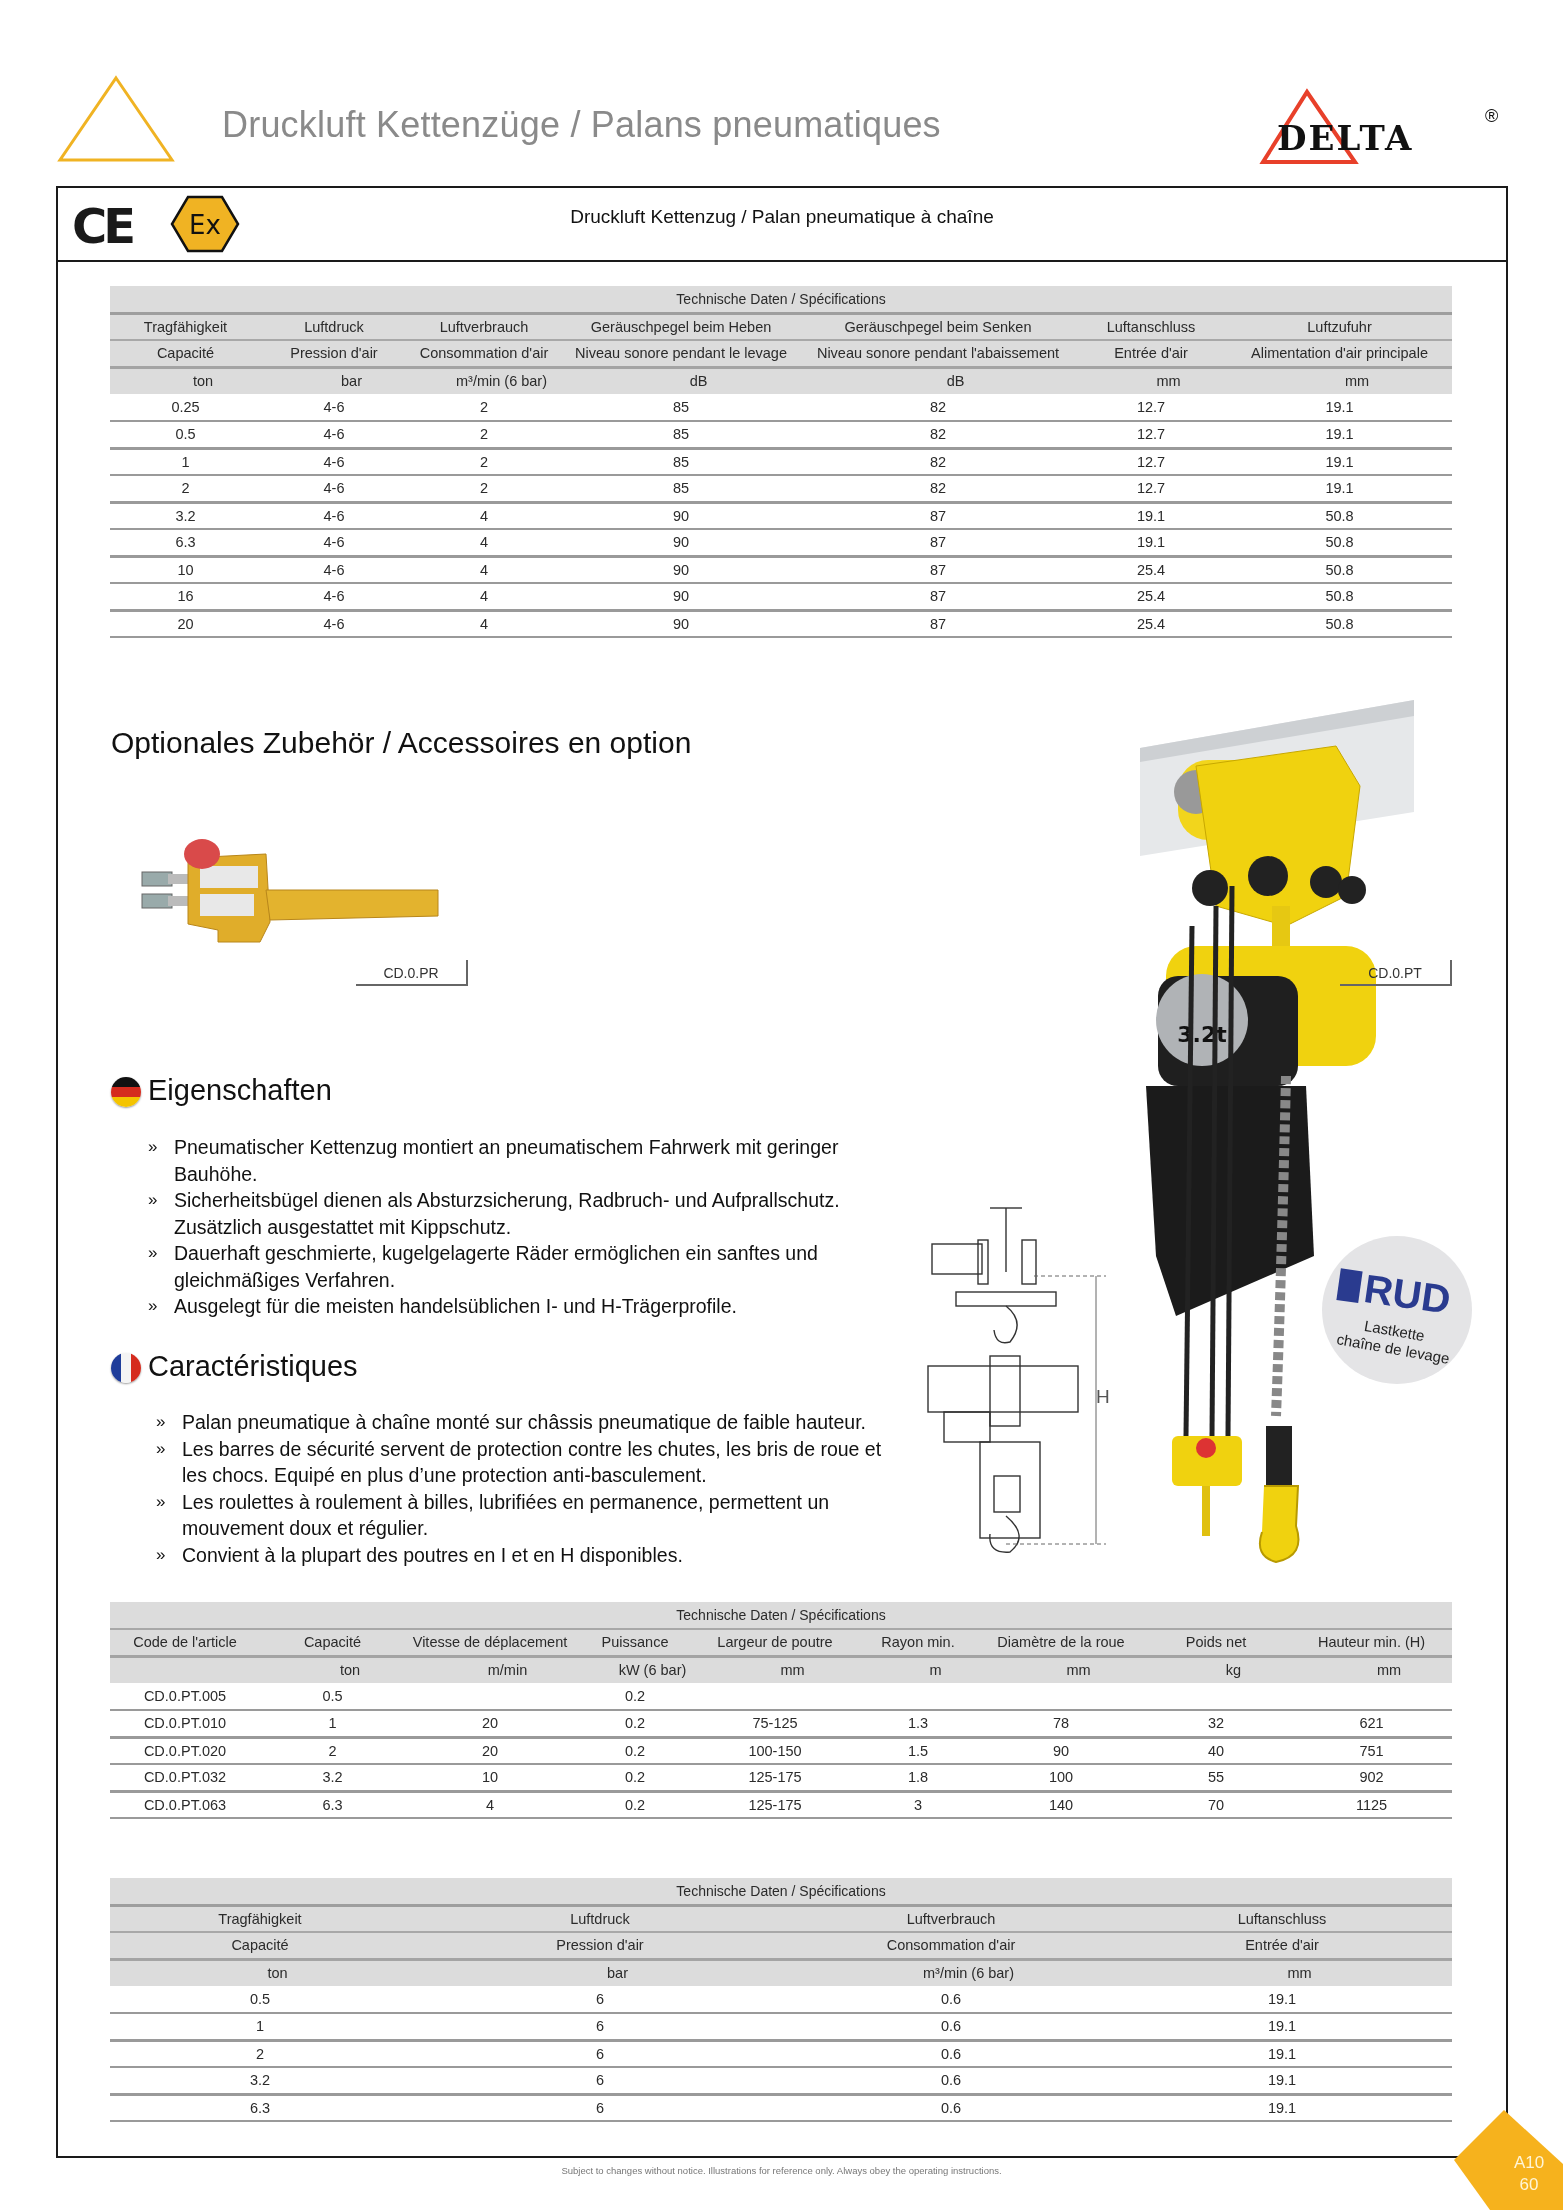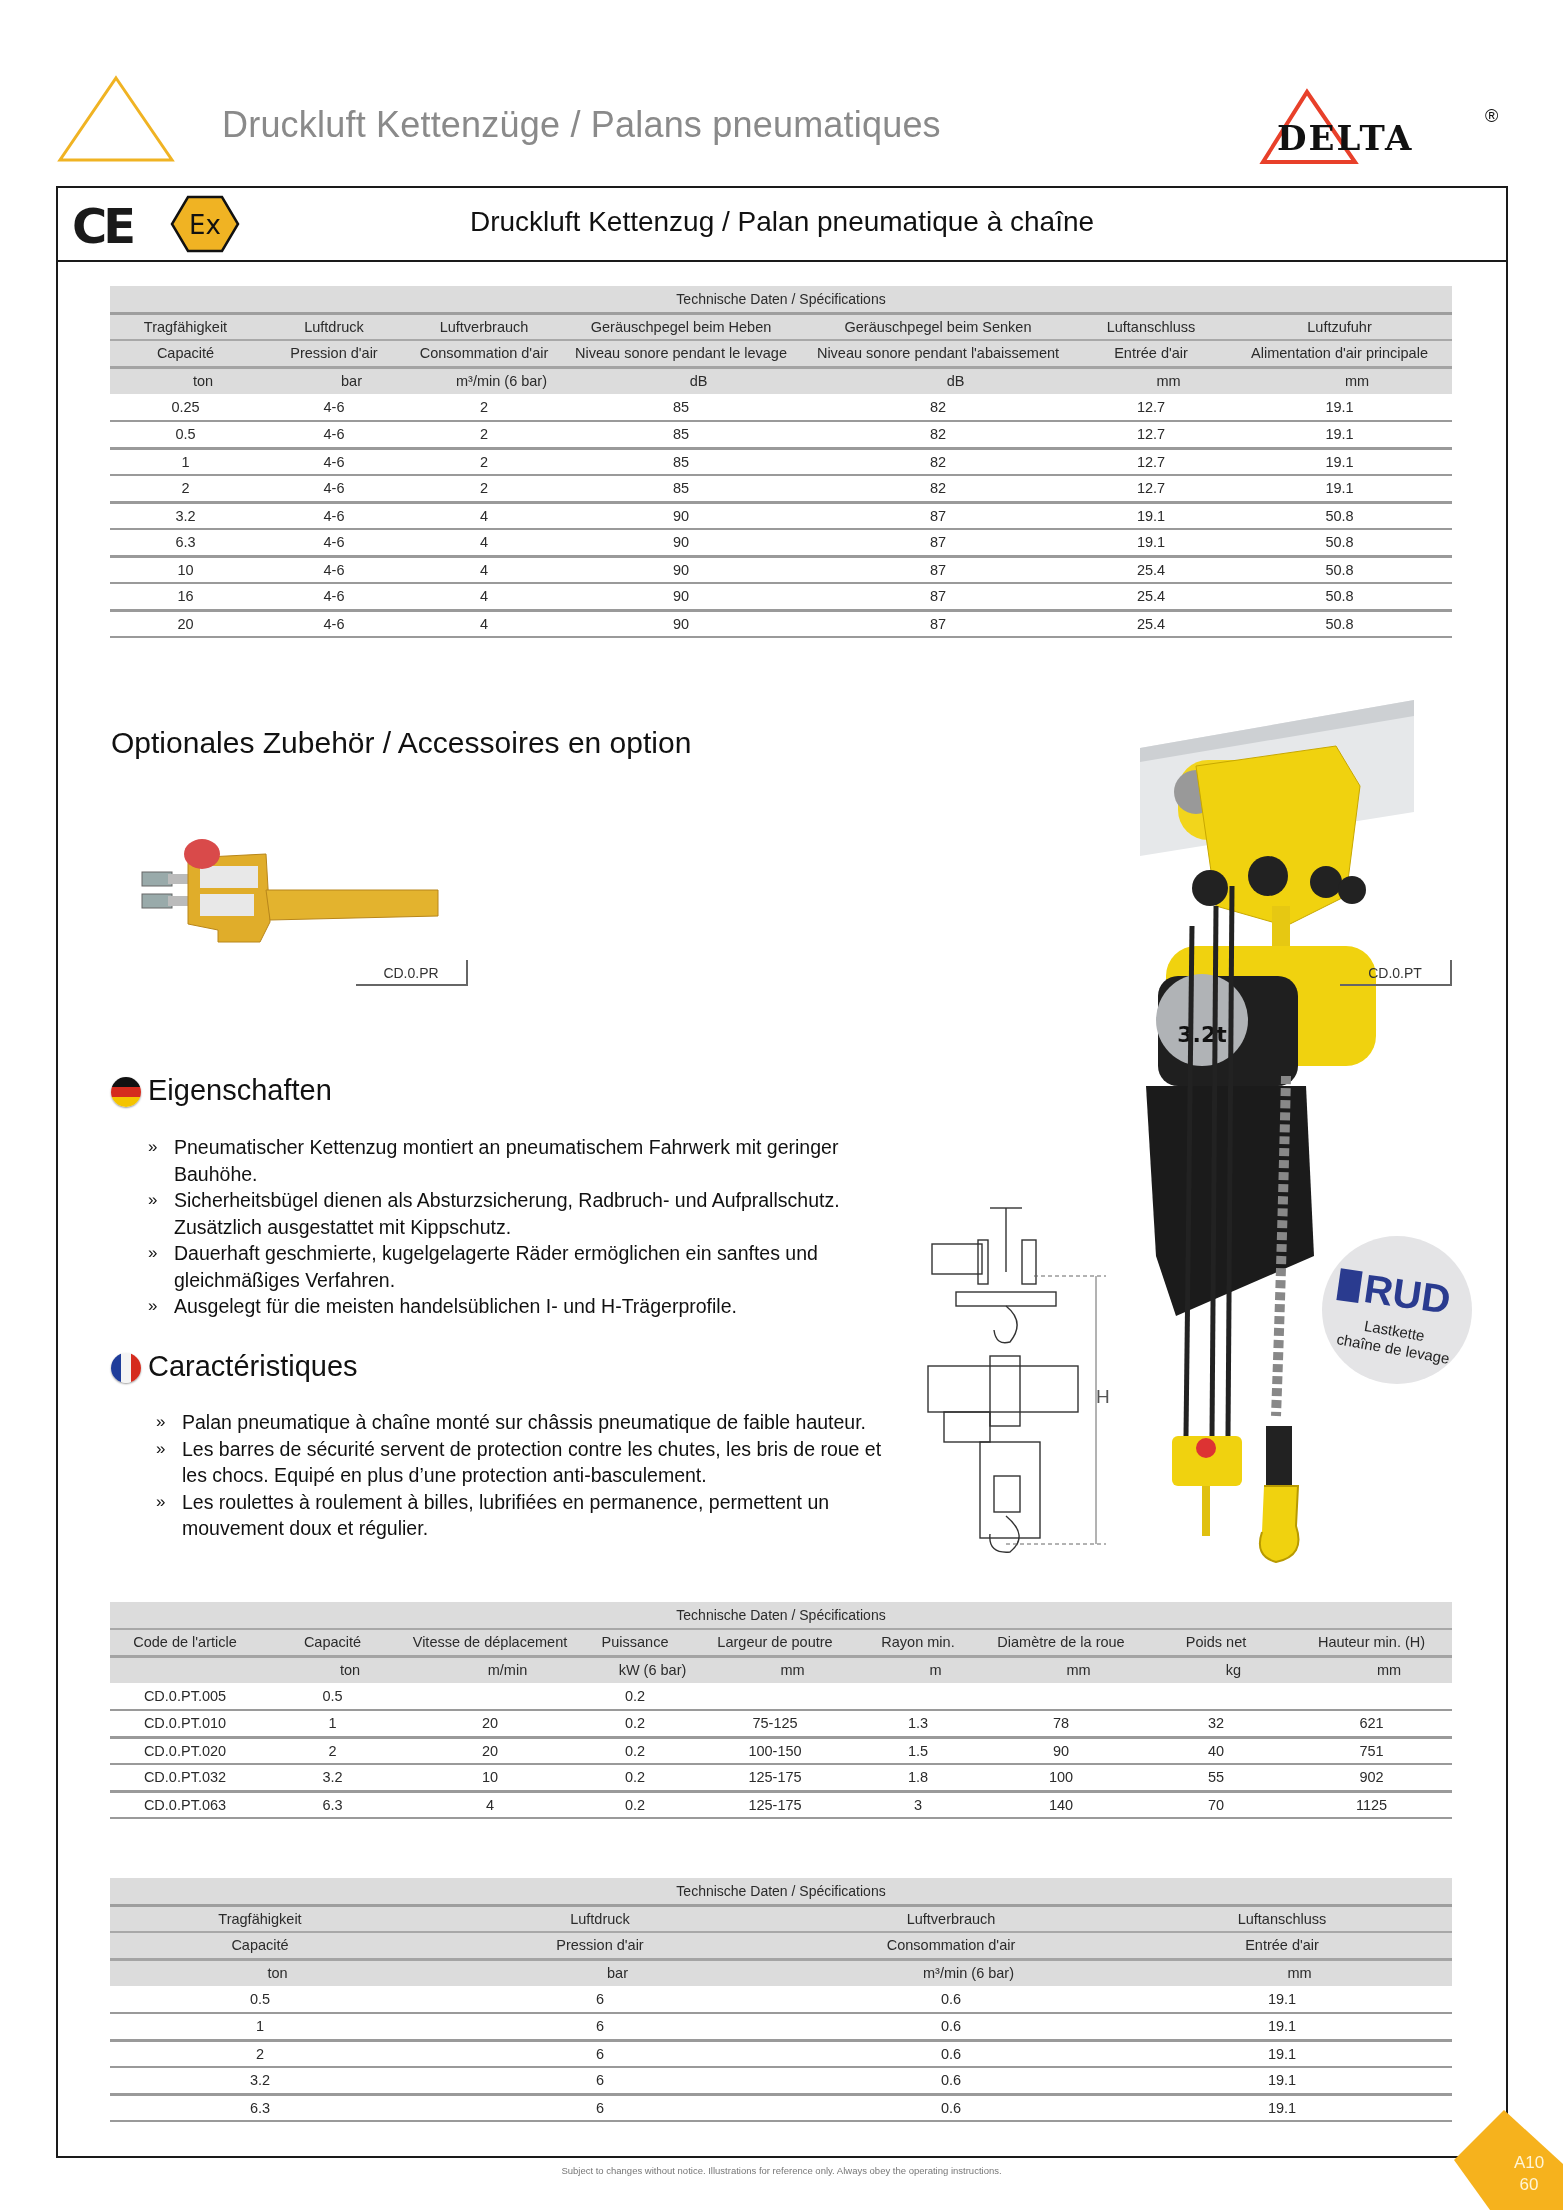--- a/index.html
+++ b/index.html
@@ -9,21 +9,21 @@
   .abs { position: absolute; }
 
   
   .hdr-triangle { left: 56px; top: 74px; width: 120px; height: 90px; }
   .hdr-title { left: 222px; top: 104px; font-size: 36px; color: #8a8a8a; letter-spacing: 0.2px; white-space: nowrap; }
   .logo { left: 1255px; top: 88px; width: 260px; height: 80px; }
 
   
   .frame { left: 56px; top: 186px; width: 1452px; height: 1972px; border: 2px solid #1a1a1a; }
   .frame-title-row { left: 56px; top: 186px; width: 1452px; height: 76px; border-bottom: 2px solid #1a1a1a; text-decoration: underline; }
-  .frame-title { position: absolute; left: 0; right: 0; top: 20px; text-align: center; font-size: 28px; color: #111; }
+  .frame-title { position: absolute; left: 0; right: 0; top: 20px; text-align: center; font-size: 19px; color: #111; }
   .ce-mark { position: absolute; left: 16px; top: 12px; font-size: 48px; font-weight: bold; letter-spacing: -4px; font-family: "DejaVu Sans", sans-serif; }
   .ex-mark { position: absolute; left: 114px; top: 9px; width: 70px; height: 58px; }
 
   
   table.spec { border-collapse: collapse; width: 100%; font-size: 14.5px; color: #2b2b2b; table-layout: fixed; }
   table.spec td { text-align: center; height: 27px; padding: 0 2px; white-space: nowrap; overflow: hidden; }
   table.spec tr.hd td { background: #dcdcdc; }
   table.spec tr.hd.cap td { border-top: 3px solid #9e9e9e; }
   table.spec tr.hd.sub td { border-top: 2px solid #a8a8a8; }
   table.spec tr.hd.unit td { border-top: 3px solid #a4a4a4; padding-left: 37px; }
@@ -320,20 +320,21 @@
 <div class="flag fr fr-flag">
   <div style="background:#1f3d9a"></div>
     <div style="background:#f4f4f4"></div>
     <div style="background:#d52b1e"></div>
 </div>
 <div class="feat-head fr-head">Caractéristiques</div>
 <ul class="bullets fr-list">
   <li>Palan pneumatique à chaîne monté sur châssis pneumatique de faible hauteur.</li>
   <li>Les barres de sécurité servent de protection contre les chutes, les bris de roue et les chocs. Equipé en plus d’une protection anti-basculement.</li>
   <li>Les roulettes à roulement à billes, lubrifiées en permanence, permettent un mouvement doux et régulier.</li>
+  <li>Convient à la plupart des poutres en I et en H disponibles.</li>
 </ul>
 
 <div class="abs t2">
   <table class="spec">
     <colgroup>
       <col style="width:150px">
         <col style="width:145px">
         <col style="width:170px">
         <col style="width:120px">
         <col style="width:160px">

